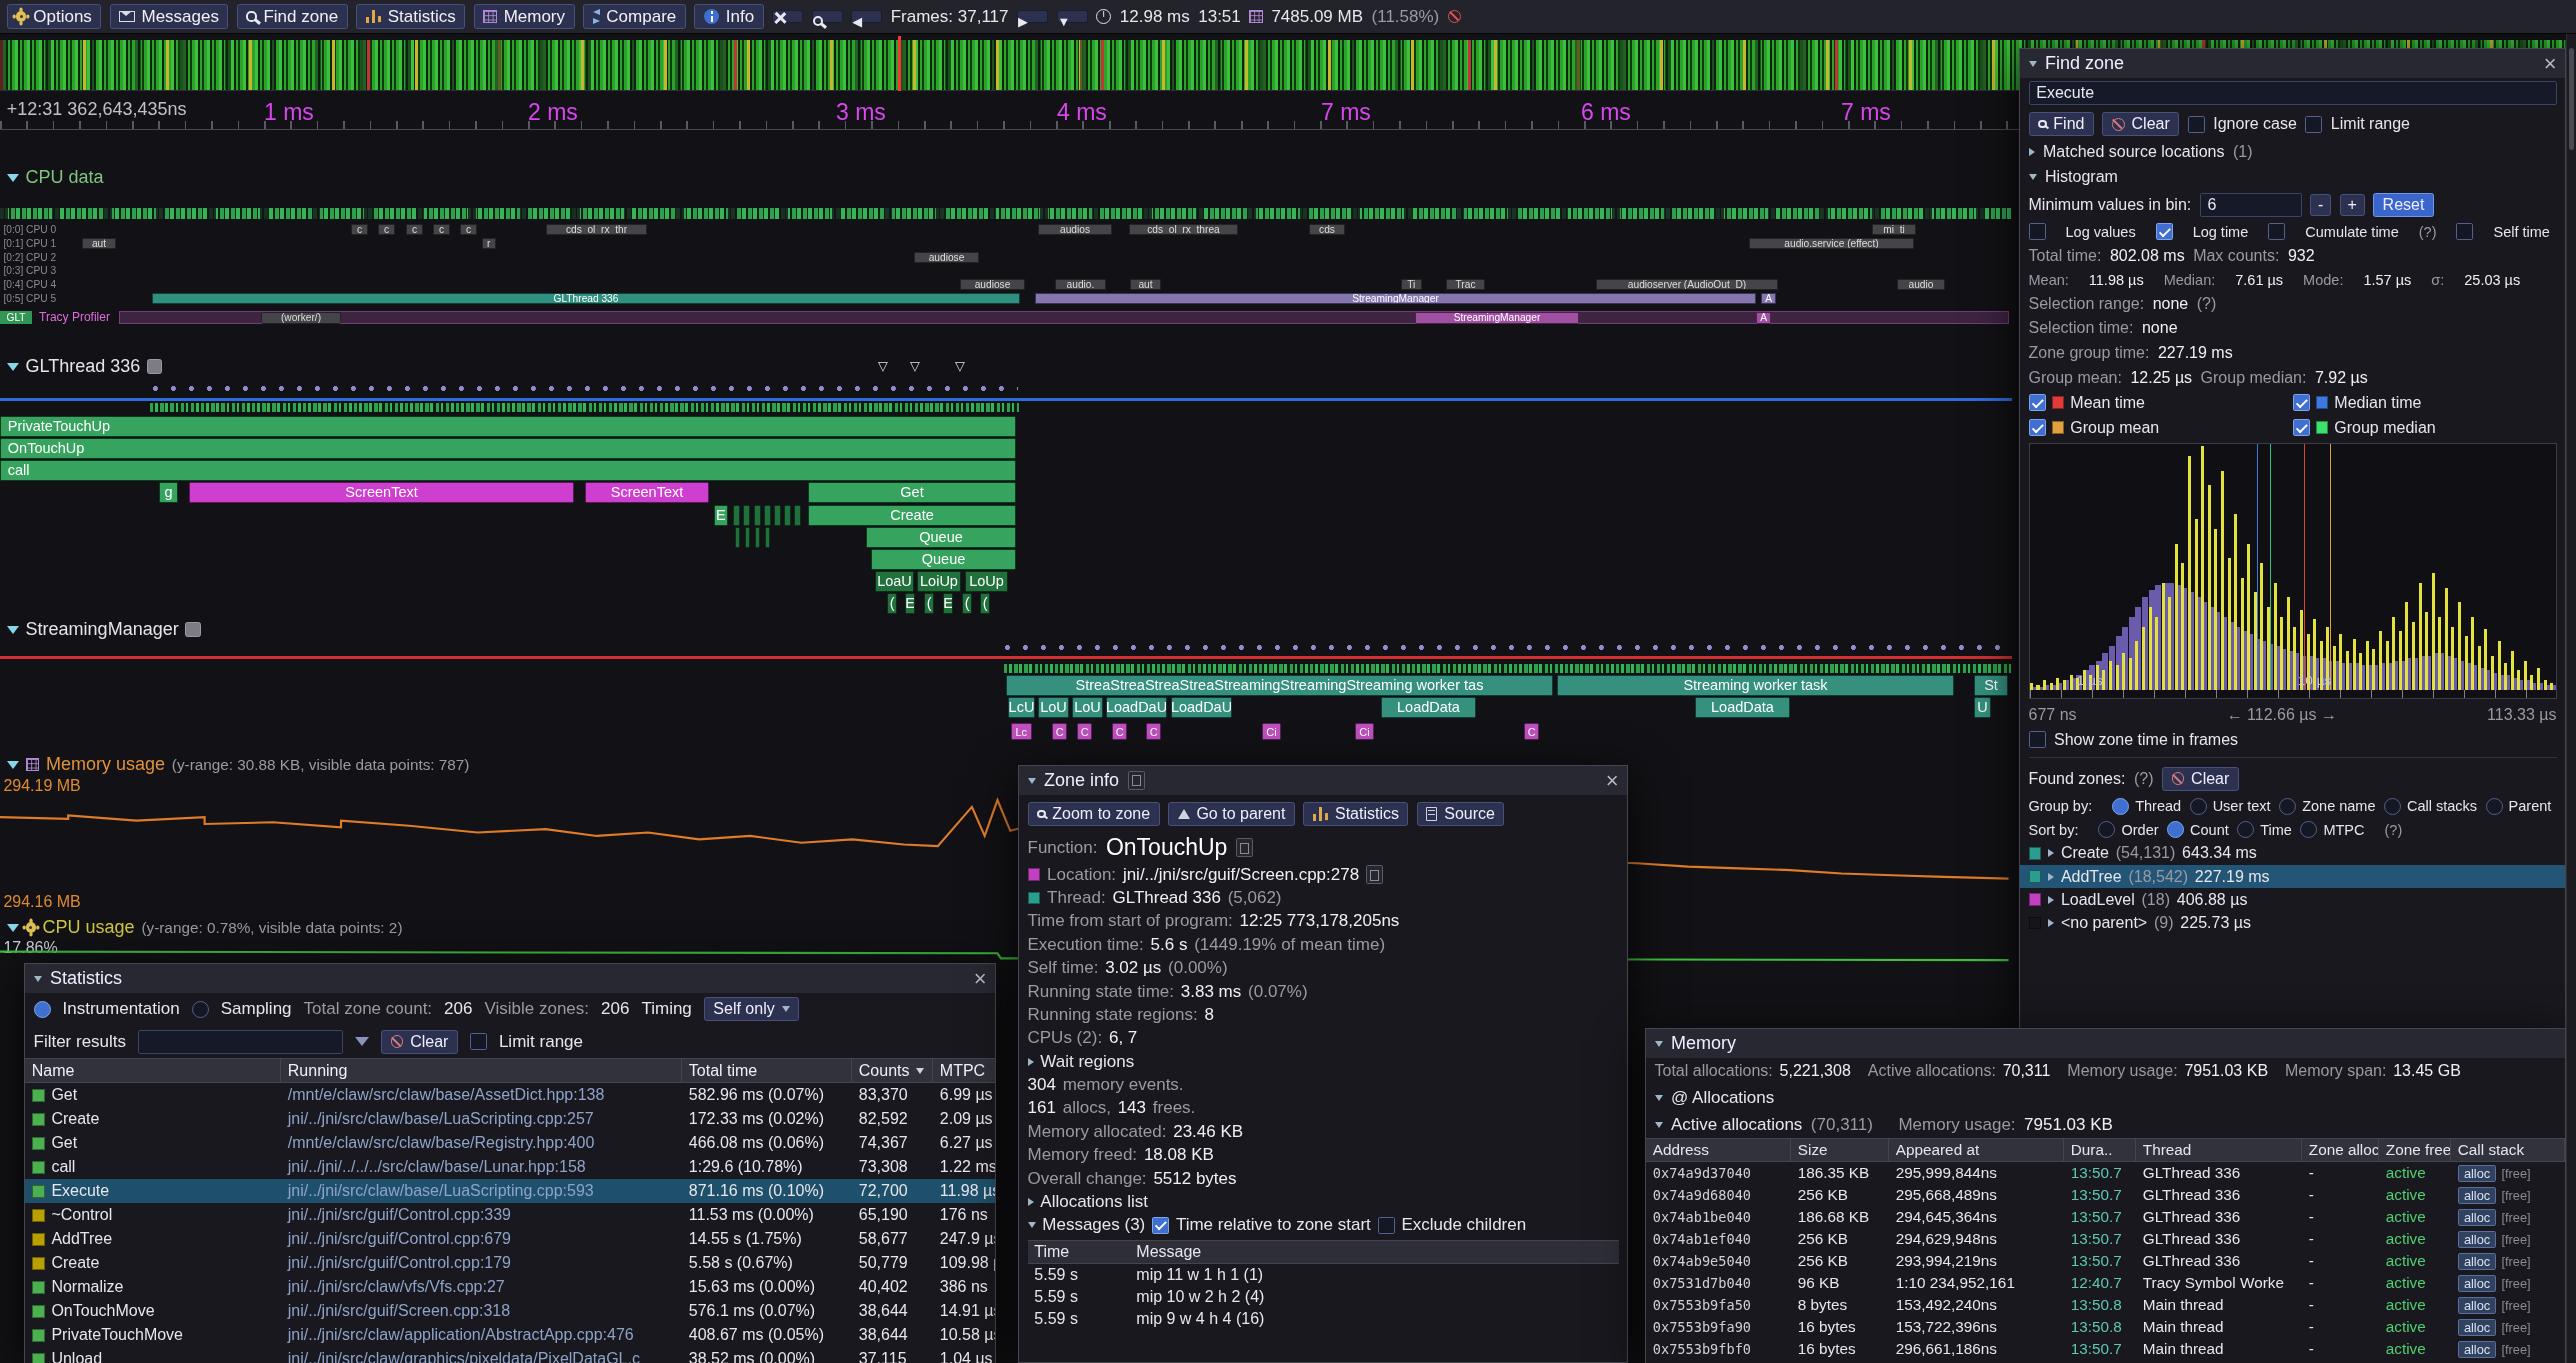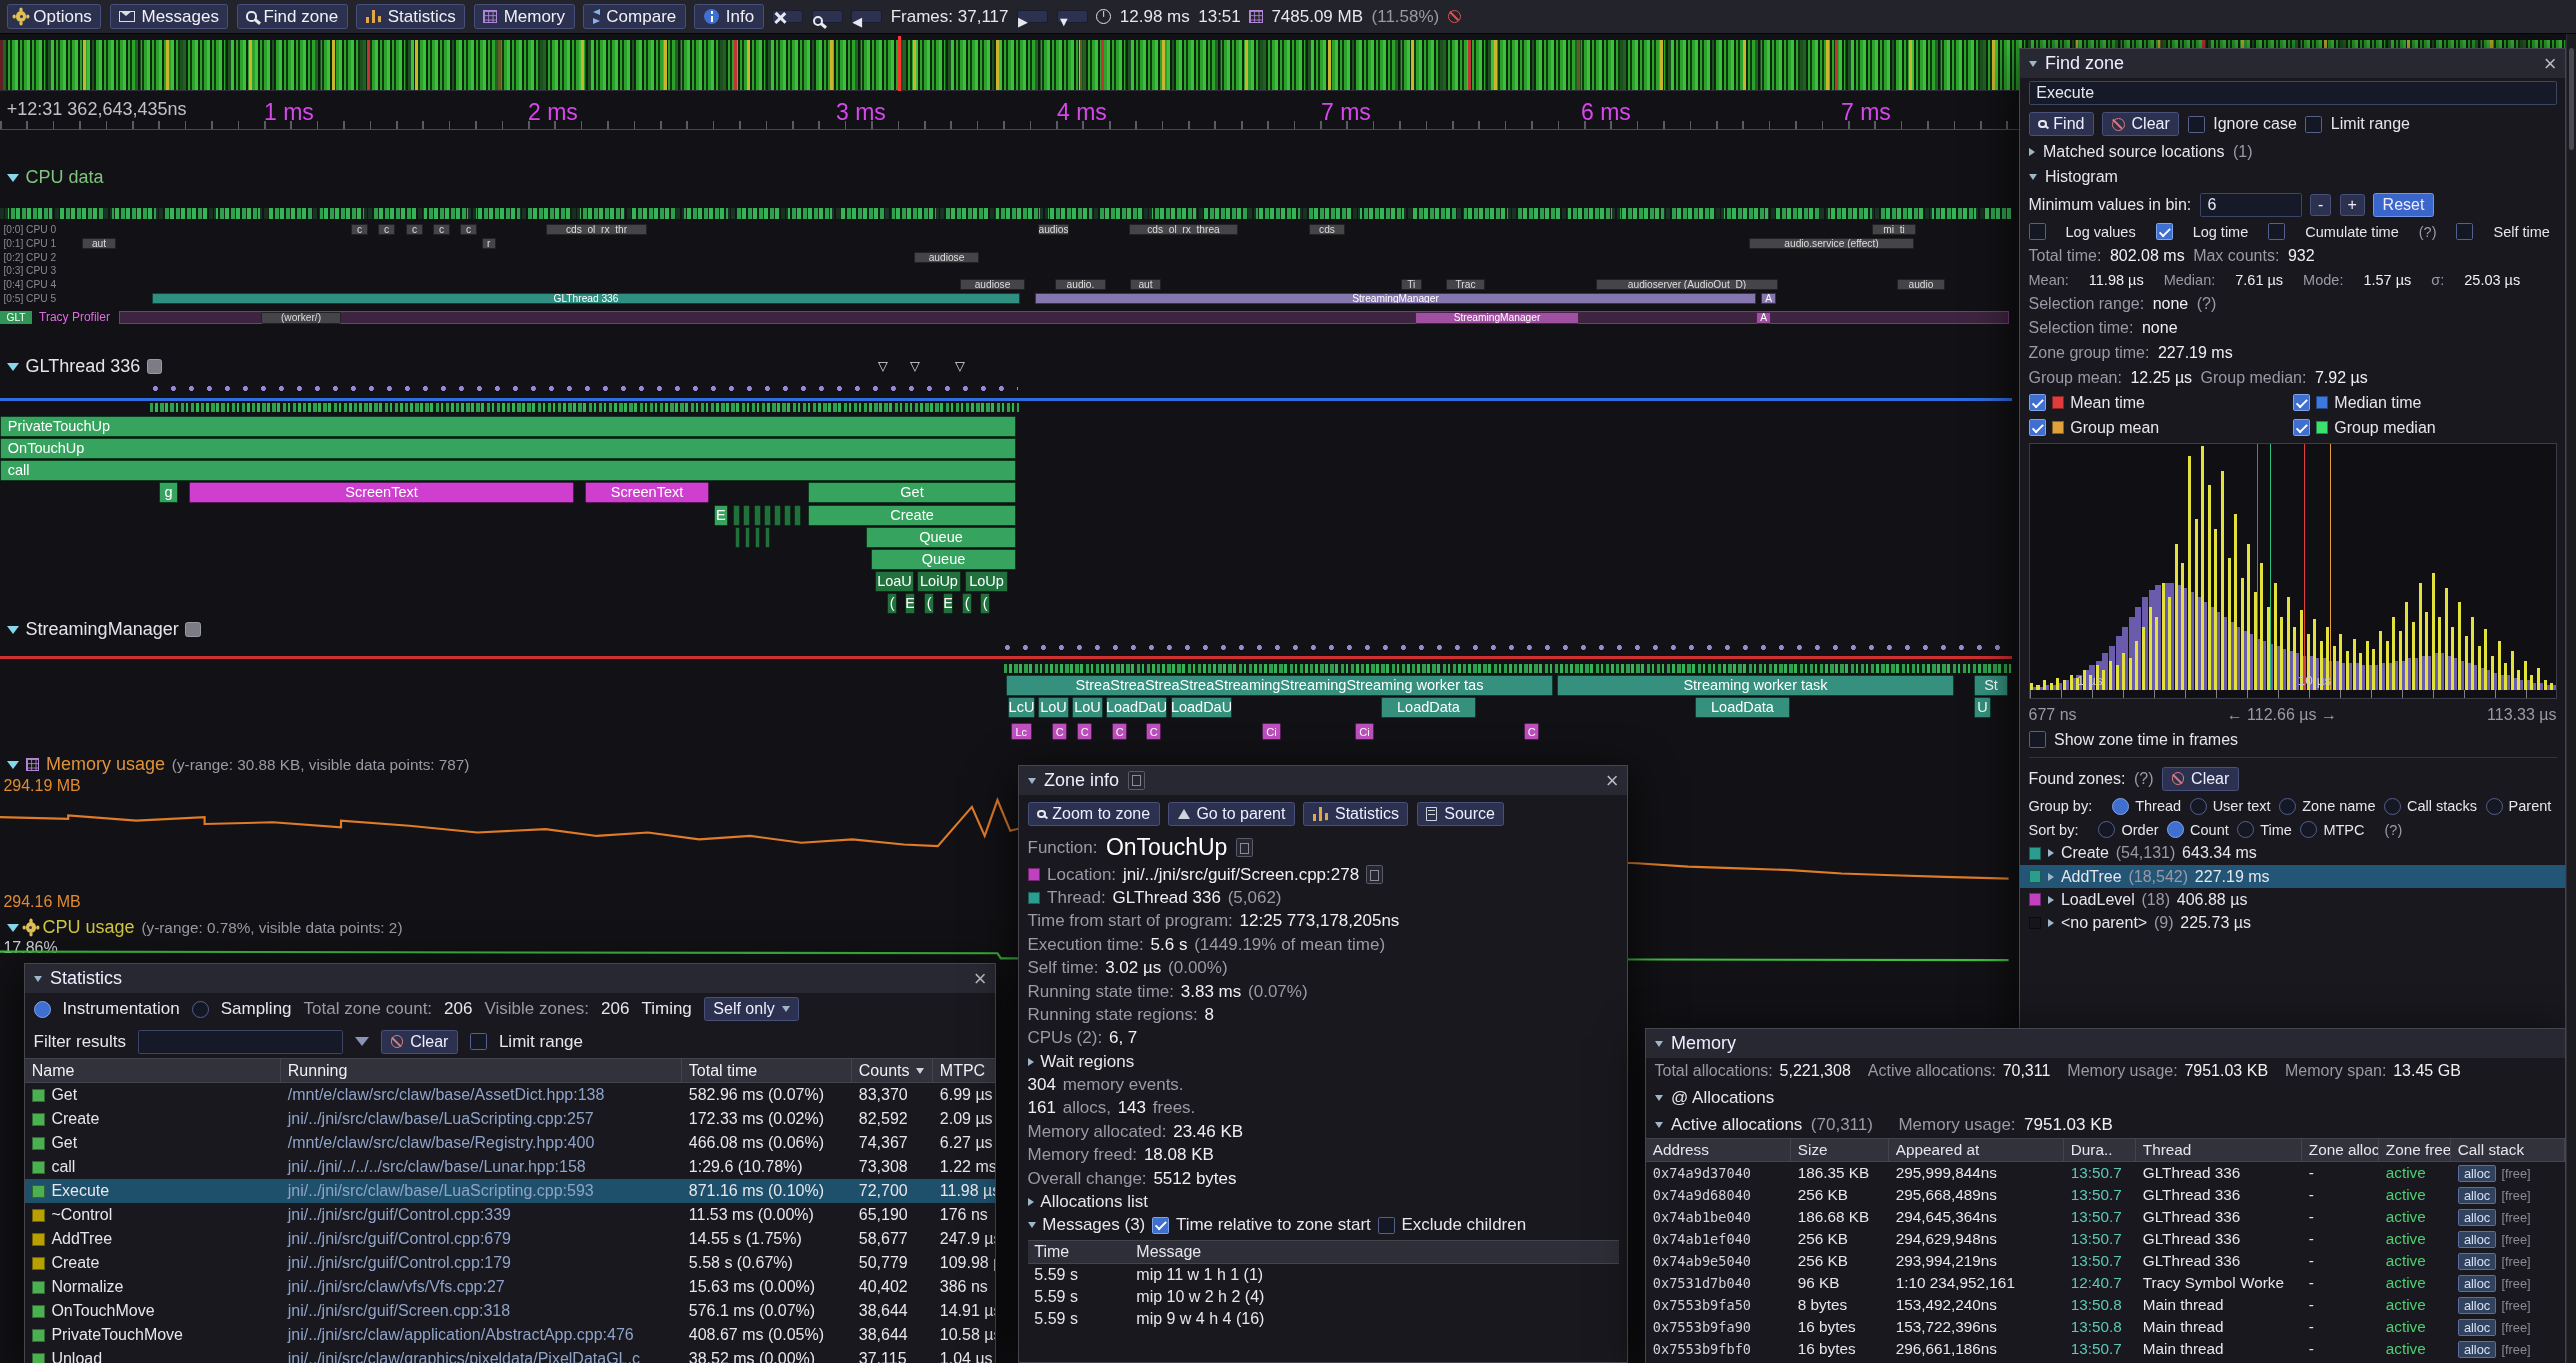--- a/index.html
+++ b/index.html
@@ -262,21 +262,21 @@
   <div class="cpu-strip"></div>
   <div class="cpu-row" style="top:223px">
       <span class="rl">[0:0] CPU 0</span>
       <div class="zhost">
         <div class="zone gray" style="left: 351px; width: 17px;">c</div>
         <div class="zone gray" style="left: 378px; width: 17px;">c</div>
         <div class="zone gray" style="left: 406px; width: 17px;">c</div>
         <div class="zone gray" style="left: 433px; width: 17px;">c</div>
         <div class="zone gray" style="left: 460px; width: 17px;">c</div>
         <div class="zone gray" style="left: 546px; width: 101px;">cds_ol_rx_thr</div>
-        <div class="zone gray" style="left: 1038px; width: 31px;">audios</div>
+        <div class="zone gray" style="left: 1038px; width: 74px;">audios</div>
         <div class="zone gray" style="left: 1129px; width: 109px;">cds_ol_rx_threa</div>
         <div class="zone gray" style="left: 1309px; width: 36px;">cds</div>
         <div class="zone gray" style="left: 1872px; width: 44px;">mi_ti</div>
       </div>
     </div>
   <div class="cpu-row" style="top:237px">
       <span class="rl">[0:1] CPU 1</span>
       <div class="zhost">
         <div class="zone gray" style="left: 82px; width: 34px;">aut</div>
         <div class="zone gray" style="left: 482px; width: 13.6px;">r</div>

